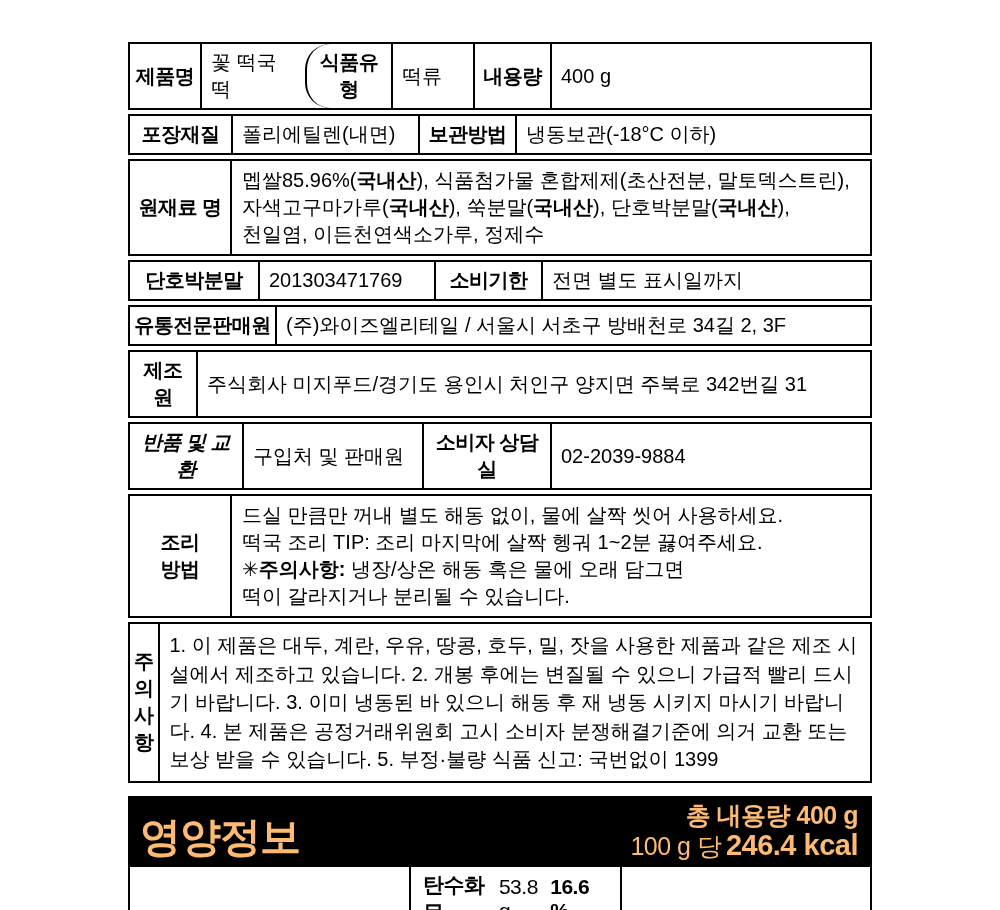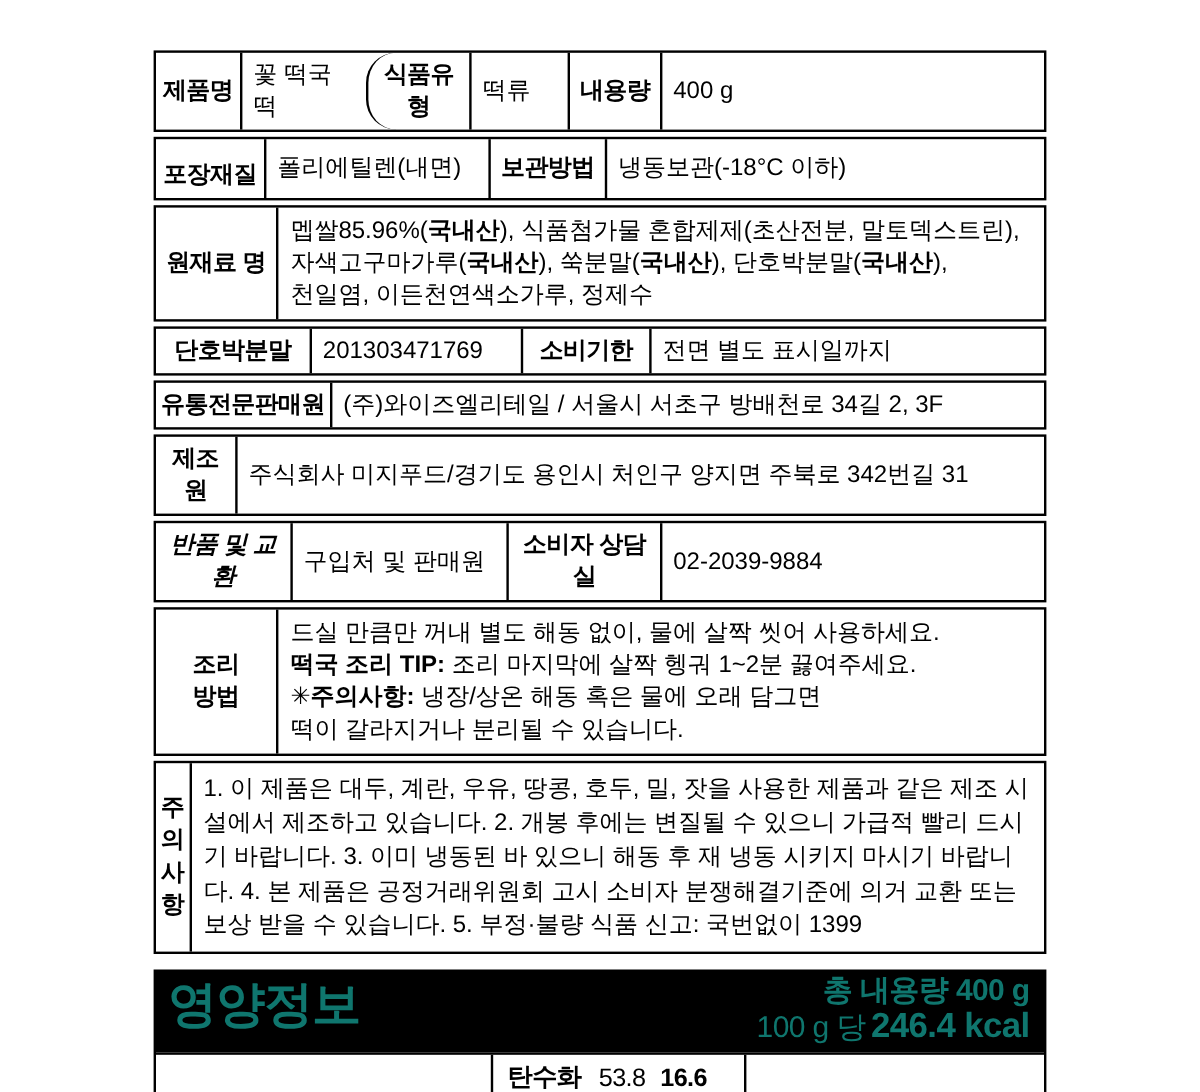--- a/index.html
+++ b/index.html
@@ -50,25 +50,25 @@
   .txt { display: block; }
   
   .npanel {
     margin-top: 13px;
     border: 2px solid #000;
     border-bottom: 8px solid #000;
     background: #fff;
   }
   .nheader {
     background: #000;
-    color: #0f766e;
+    color: #fdba74;
     height: 67px;
     display: flex;
     justify-content: space-between;
-    align-items: flex-start;
+    align-items: flex-end;
     padding: 0 12px 0 10px;
   }
   .ntitle {
     font-size: 41px;
     font-weight: bold;
     letter-spacing: -1px;
   }
   .nhead-right { text-align: right; line-height: 30px; }
   .nh-total { font-size: 25px; font-weight: 600; letter-spacing: -0.5px; }
   .nh-per   { font-size: 25px; letter-spacing: -0.5px; }
@@ -82,21 +82,21 @@
     padding: 4px 12px;
     font-size: 21px;
     letter-spacing: -0.5px;
   }
   .ncell + .ncell { border-left: 2px solid #000; }
   .ncell .nname { font-weight: bold; }
   .ncell .ndv   { font-weight: bold; }
   
   .w-r1l  { width: 70px; }  .w-r1v1 { width: 105px; } .w-r1l2 { width: 86px; border-radius: 25px; }
   .w-r1v2 { width: 82px; }  .w-r1l3 { width: 77px; }
-  .w-r2l  { width: 90px; margin-top: 12px; }  .w-r2v1 { width: 187px; } .w-r2l2 { width: 97px; }
+  .w-r2l  { width: 101px; }  .w-r2v1 { width: 187px; } .w-r2l2 { width: 97px; }
   .w-ingl { width: 100px; border-radius: 22px; }
   .w-r4l  { width: 128px; } .w-r4v1 { width: 176px; } .w-r4l2 { width: 107px; }
   .w-r5l  { width: 145px; }
   .w-r6l  { width: 66px; }
   .w-r7l  { width: 112px; font-style: italic; } .w-r7v1 { width: 180px; } .w-r7l2 { width: 128px; }
   
   .w-na1 { width: 279px; } .w-na2 { width: 211px; } .w-na3 { flex: 1; }
 </style>
 </head>
 <body>
@@ -148,21 +148,21 @@
       <div class="cell lbl w-r7l">반품 및 교환</div>
       <div class="cell w-r7v1">구입처 및 판매원</div>
       <div class="cell lbl w-r7l2">소비자 상담실</div>
       <div class="cell grow">02-2039-9884</div>
     </div>
 
     <div class="irow">
       <div class="cell lbl w-ingl">조리
 방법</div>
       <div class="cell grow" style="padding:6px 10px;">
-        <span class="txt"><span>드실 만큼만 꺼내 별도 해동 없이, 물에 살짝 씻어 사용하세요.</span><br><span style="font-weight: bold;">떡국 조리 TIP:</span><span> 조리 마지막에 살짝 헹궈 1~2분 끓여주세요.</span><br><span style="font-weight: bold;">✳주의사항:</span><span> 냉장/상온 해동 혹은 물에 오래 담그면</span><br><span>떡이 갈라지거나 분리될 수 있습니다.</span></span>
+        <span class="txt"><span>드실 만큼만 꺼내 별도 해동 없이, 물에 살짝 씻어 사용하세요.</span><br><span style="font-weight: normal;">떡국 조리 TIP:</span><span> 조리 마지막에 살짝 헹궈 1~2분 끓여주세요.</span><br><span style="font-weight: bold;">✳주의사항:</span><span> 냉장/상온 해동 혹은 물에 오래 담그면</span><br><span>떡이 갈라지거나 분리될 수 있습니다.</span></span>
       </div>
     </div>
 
     <div class="irow">
       <div class="cell lbl w-ingl">주의
 사항</div>
       <div class="cell grow" style="padding:7px 10px; line-height:28.5px;">
         <span class="txt">1. 이 제품은 대두, 계란, 우유, 땅콩, 호두, 밀, 잣을 사용한 제품과 같은 제조 시설에서 제조하고 있습니다. 2. 개봉 후에는 변질될 수 있으니 가급적 빨리 드시기 바랍니다. 3. 이미 냉동된 바 있으니 해동 후 재 냉동 시키지 마시기 바랍니다. 4. 본 제품은 공정거래위원회 고시 소비자 분쟁해결기준에 의거 교환 또는 보상 받을 수 있습니다. 5. 부정·불량 식품 신고: 국번없이 1399</span>
       </div>
     </div>

